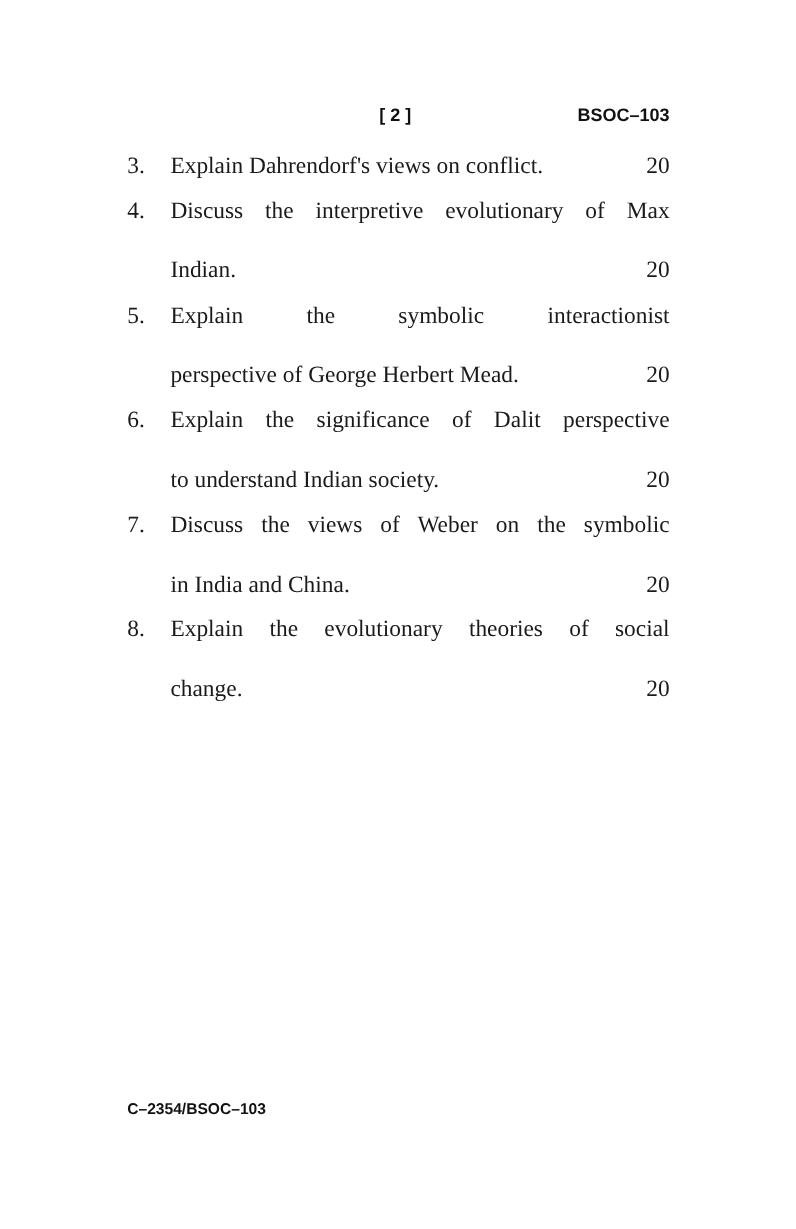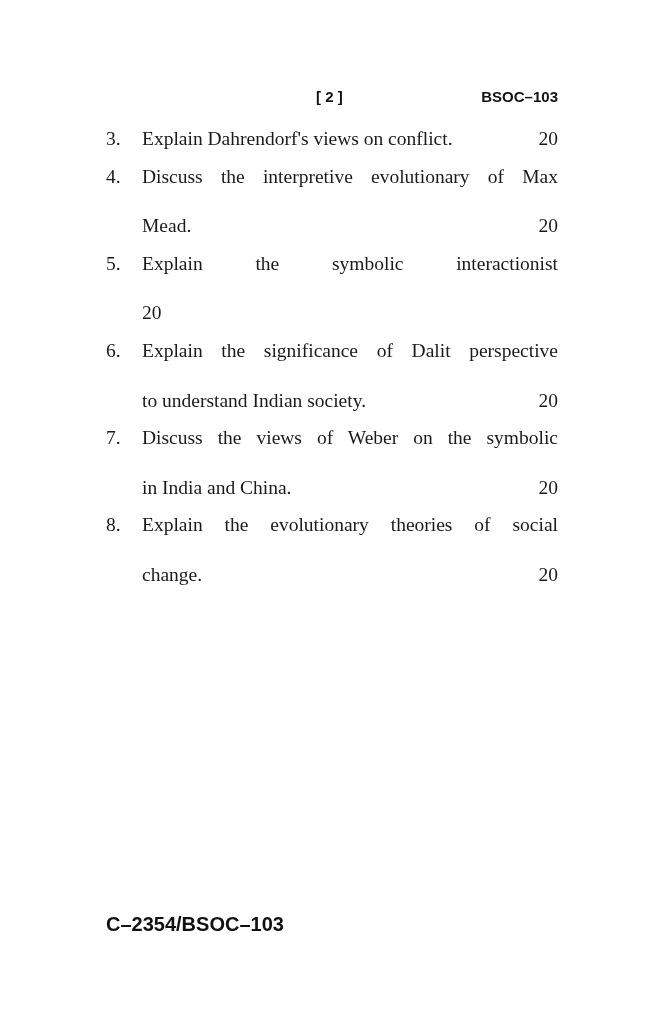--- a/index.html
+++ b/index.html
@@ -82,21 +82,21 @@
     }
     .marks {
       text-align: left;
     }
     .footer {
       position: absolute;
       left: 106px;
       top: 915px;
       font-family: "Liberation Sans", sans-serif;
       font-weight: bold;
-      font-size: 20px;
+      font-size: 13px;
       line-height: 18px;
       color: #111;
     }
   </style>
 </head>
 <body>
 
 <div class="page">
 
   <div class="hdr page-num">[ 2 ]</div>
@@ -112,31 +112,32 @@
           <span class="marks">20</span>
         </span>
       </div>
     </div>
 
     <div class="q">
       <div class="q-num">4.</div>
       <div class="q-body">
         <span class="q-line justify">Discuss the interpretive evolutionary of Max</span>
         <span class="q-line with-marks">
-          <span>Mead.</span>
+          <span>Indian.</span>
           <span class="marks">20</span>
         </span>
       </div>
     </div>
 
     <div class="q">
       <div class="q-num">5.</div>
       <div class="q-body">
         <span class="q-line justify">Explain the symbolic interactionist</span>
         <span class="q-line with-marks">
+          <span>perspective of George Herbert Mead.</span>
           <span class="marks">20</span>
         </span>
       </div>
     </div>
 
     <div class="q">
       <div class="q-num">6.</div>
       <div class="q-body">
         <span class="q-line justify">Explain the significance of Dalit perspective</span>
         <span class="q-line with-marks">

